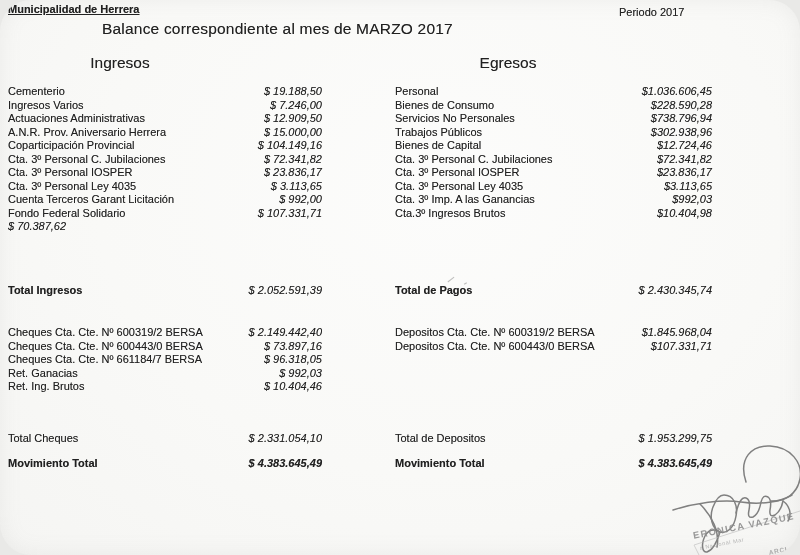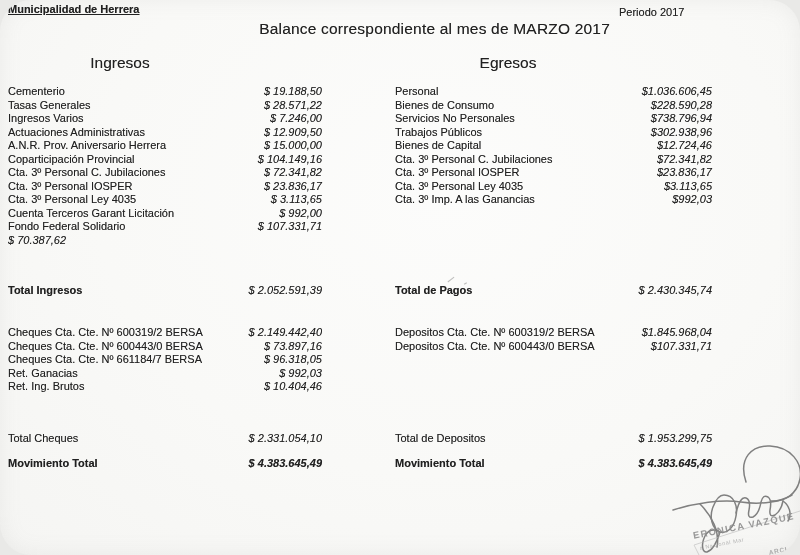--- a/index.html
+++ b/index.html
@@ -7,21 +7,21 @@
     position:relative;width:800px;height:555px;overflow:hidden;
     background:
       radial-gradient(ellipse at 55% 35%, #fcfcfb 0%, #f9f9f7 55%, #f5f5f3 100%);
     font-family:"Liberation Sans","DejaVu Sans",sans-serif;
     color:#212121;
     box-shadow:inset 0 0 22px rgba(150,150,145,.12);
     border-radius:31px;
   }
   .txt{text-shadow:0 0 .5px rgba(40,40,40,.45);}
   .org{position:absolute;left:8px;top:3px;font-size:11px;font-weight:bold;text-decoration:underline;}
-  .title{position:absolute;left:110px;top:20px;width:500px;text-align:right;font-size:15.5px;letter-spacing:.2px;}
+  .title{position:absolute;left:102px;top:20px;width:500px;text-align:left;font-size:15.5px;letter-spacing:.2px;}
   .period{position:absolute;left:619px;top:6px;font-size:11px;}
   .colhead{position:absolute;top:53px;width:130px;text-align:center;font-size:15.5px;line-height:19px;}
   .colhead.left{left:55px;}
   .colhead.right{left:443px;}
   .list{position:absolute;}
   .lcol{left:8px;width:314px;}
   .rcol{left:395px;width:317px;}
   .row{display:flex;justify-content:space-between;height:13.55px;line-height:13.55px;font-size:11px;white-space:nowrap;}
   .absrow{position:absolute;display:flex;justify-content:space-between;height:13.55px;line-height:13.55px;font-size:11px;white-space:nowrap;gap:18px;}
   .bold{font-weight:bold;}
@@ -47,24 +47,20 @@
   <div class="colhead left txt">Ingresos</div>
   <div class="colhead right txt">Egresos</div>
 
   <div class="list lcol" style="top:85px">
 
   <div class="row txt">
       <span class="lbl">Cementerio</span>
       <span class="amt">$ 19.188,50</span>
     </div>
       <div class="row txt">
-      <span class="lbl">Tasas Generales</span>
-      <span class="amt">$ 28.571,22</span>
-    </div>
-      <div class="row txt">
       <span class="lbl">Ingresos Varios</span>
       <span class="amt">$ 7.246,00</span>
     </div>
       <div class="row txt">
       <span class="lbl">Actuaciones Administrativas</span>
       <span class="amt">$ 12.909,50</span>
     </div>
       <div class="row txt">
       <span class="lbl">A.N.R. Prov. Aniversario Herrera</span>
       <span class="amt">$ 15.000,00</span>
@@ -128,20 +124,24 @@
       <span class="lbl">Cta. 3º Personal IOSPER</span>
       <span class="amt">$23.836,17</span>
     </div>
       <div class="row txt">
       <span class="lbl">Cta. 3º Personal Ley 4035</span>
       <span class="amt">$3.113,65</span>
     </div>
       <div class="row txt">
       <span class="lbl">Cta. 3º Imp. A las Ganancias</span>
       <span class="amt">$992,03</span>
+    </div>
+      <div class="row txt">
+      <span class="lbl">Cta.3º Ingresos Brutos</span>
+      <span class="amt">$10.404,98</span>
     </div>
     </div>
 
   <div class="absrow lcol txt" style="top:284px">
     <span class="bold">Total Ingresos</span>
     <span class="amt">$ 2.052.591,39</span>
   </div>
   <div class="absrow rcol txt" style="top:284px">
     <span class="bold">Total de Pagos</span>
     <span class="amt">$ 2.430.345,74</span>

